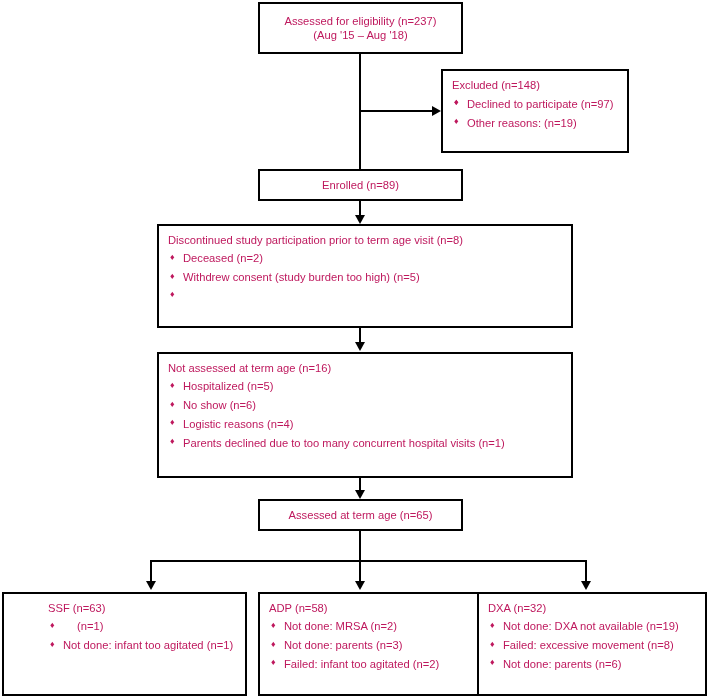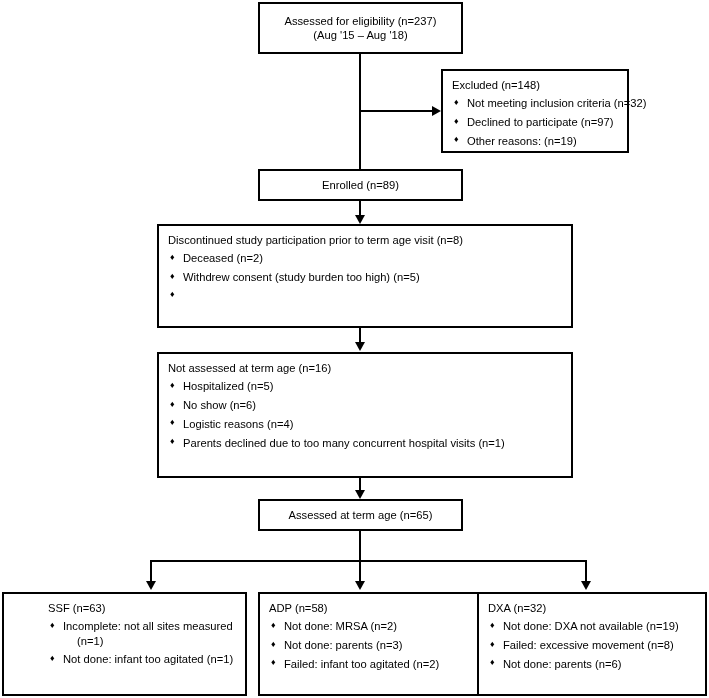--- a/index.html
+++ b/index.html
@@ -6,21 +6,21 @@
     margin: 0;
     padding: 0;
     background: #ffffff;
   }
   #canvas {
     position: relative;
     width: 709px;
     height: 698px;
     background: #ffffff;
     font-family: "Liberation Sans", sans-serif;
-    color: #000000;
+    color: #be185d;
     overflow: hidden;
   }
   .box {
     position: absolute;
     box-sizing: border-box;
     border: 2px solid #000000;
     background: #ffffff;
     font-size: 11.2px;
     line-height: 1.28;
     z-index: 3;
@@ -111,21 +111,21 @@
   </div>
 
   <div class="vline" style="left:359px; top:54px; height:117px;"></div>
 
   <div class="hline" style="left:359px; top:110px; width:76px;"></div>
   <div class="arrow-right" style="left:432px; top:106px;"></div>
 
   <div class="box left" style="left:441px; top:69px; width:188px; height:84px;">
     <div class="head-line">Excluded  (n=148)</div>
     <ul class="bullets">
-      <li><span class="dia">♦</span><span>Not meeting inclusion criteria (n=32)</span></li>
+      <li><span class="dia">♦</span></li>
       <li><span class="dia">♦</span><span>Declined to participate (n=97)</span></li>
       <li><span class="dia">♦</span><span>Other reasons: (n=19)</span></li>
     </ul>
   </div>
 
   <div class="box center" style="left:258px; top:169px; width:205px; height:32px;">
     <div class="box-line">Enrolled (n=89)</div>
   </div>
 
   <div class="vline" style="left:359px; top:201px; height:17px;"></div>
@@ -168,21 +168,21 @@
 
   <div class="vline" style="left:359px; top:560px; height:24px;"></div>
   <div class="arrow-down" style="left:355px; top:581px;"></div>
 
   <div class="vline" style="left:585px; top:560px; height:24px;"></div>
   <div class="arrow-down" style="left:581px; top:581px;"></div>
 
   <div class="box left" style="left:2px; top:592px; width:245px; height:104px;padding-left:44px;">
     <div class="head-line">SSF (n=63)</div>
     <ul class="bullets">
-      <li><span class="dia">♦</span><span>Incomplete: not all sites measured</span><span class="cont">(n=1)</span></li>
+      <li><span class="dia">♦</span><span class="cont">(n=1)</span></li>
       <li><span class="dia">♦</span><span>Not done: infant too agitated (n=1)</span></li>
     </ul>
   </div>
 
   <div class="box left" style="left:258px; top:592px; width:253px; height:104px;">
     <div class="head-line">ADP (n=58)</div>
     <ul class="bullets">
       <li><span class="dia">♦</span><span>Not done: MRSA (n=2)</span></li>
       <li><span class="dia">♦</span><span>Not done: parents (n=3)</span></li>
       <li><span class="dia">♦</span><span>Failed: infant too agitated (n=2)</span></li>

